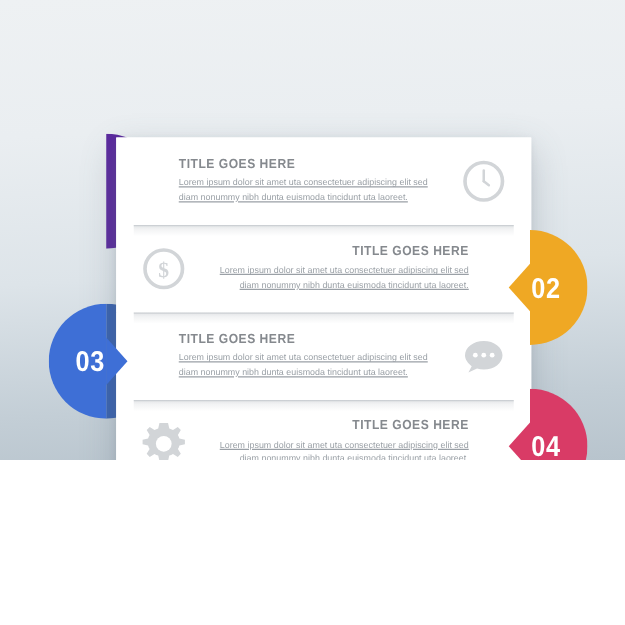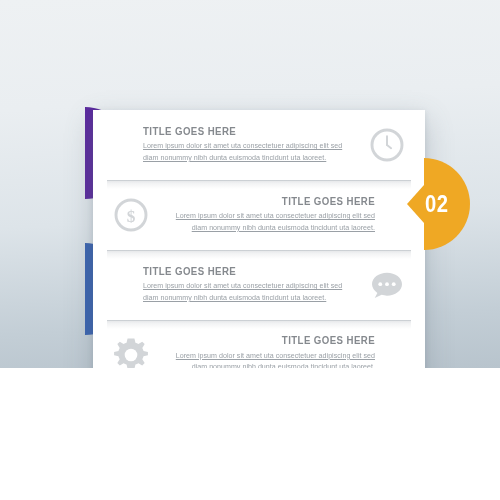--- a/index.html
+++ b/index.html
@@ -163,21 +163,21 @@
   }
 
   
   .badge-left  .num { justify-content: flex-start; padding-left: 18px; box-sizing: border-box; }
   
   .badge-right .num { justify-content: flex-end;  padding-right: 18px; box-sizing: border-box; }
 
   
   #badge-01 { left: 39px;  top: 107px; }
   #badge-03 { left: 39px;  top: 243px; }
-  #badge-02 { left: 378px; top: 158px; }
+  #badge-02 { left: 378px; top: 184px; }
   #badge-04 { left: 378px; top: 311px; }
 </style>
 </head>
 <body>
 
 <div id="stage">
 
   <div class="badge badge-left" id="badge-01-back" style="left: 39px; top: 107px;">
     <svg class="half half-back" viewBox="0 0 92 92" width="92" height="92" aria-hidden="true">
       <path d="M46 0 a46 46 0 0 1 0 92 L46 92 Z" fill="#5B2A9E"></path>
@@ -285,15 +285,29 @@
 
 
   <div class="badge badge-right" id="badge-02">
     <svg class="half half-front" viewBox="0 0 92 92" width="92" height="92" aria-hidden="true">
       <path d="M46 0 a46 46 0 0 1 0 92 L46 92 Z" fill="#EFA824"></path>
       <path d="M46 27 L29 46 L46 65 Z" fill="#EFA824"></path>
     </svg>
     <div class="num">02</div>
   </div>
 
-
+  <div class="badge badge-left" id="badge-03">
+    <svg class="half half-front" viewBox="0 0 92 92" width="92" height="92" aria-hidden="true">
+      <path d="M46 0 a46 46 0 0 0 0 92 L46 92 Z" fill="#3E6FD6"></path>
+      <path d="M46 27 L63 46 L46 65 Z" fill="#3E6FD6"></path>
+    </svg>
+    <div class="num">03</div>
+  </div>
+
+  <div class="badge badge-right" id="badge-04">
+    <svg class="half half-front" viewBox="0 0 92 92" width="92" height="92" aria-hidden="true">
+      <path d="M46 0 a46 46 0 0 1 0 92 L46 92 Z" fill="#D93B66"></path>
+      <path d="M46 27 L29 46 L46 65 Z" fill="#D93B66"></path>
+    </svg>
+    <div class="num">04</div>
+  </div>
 
 </div>
 
 </body></html>

